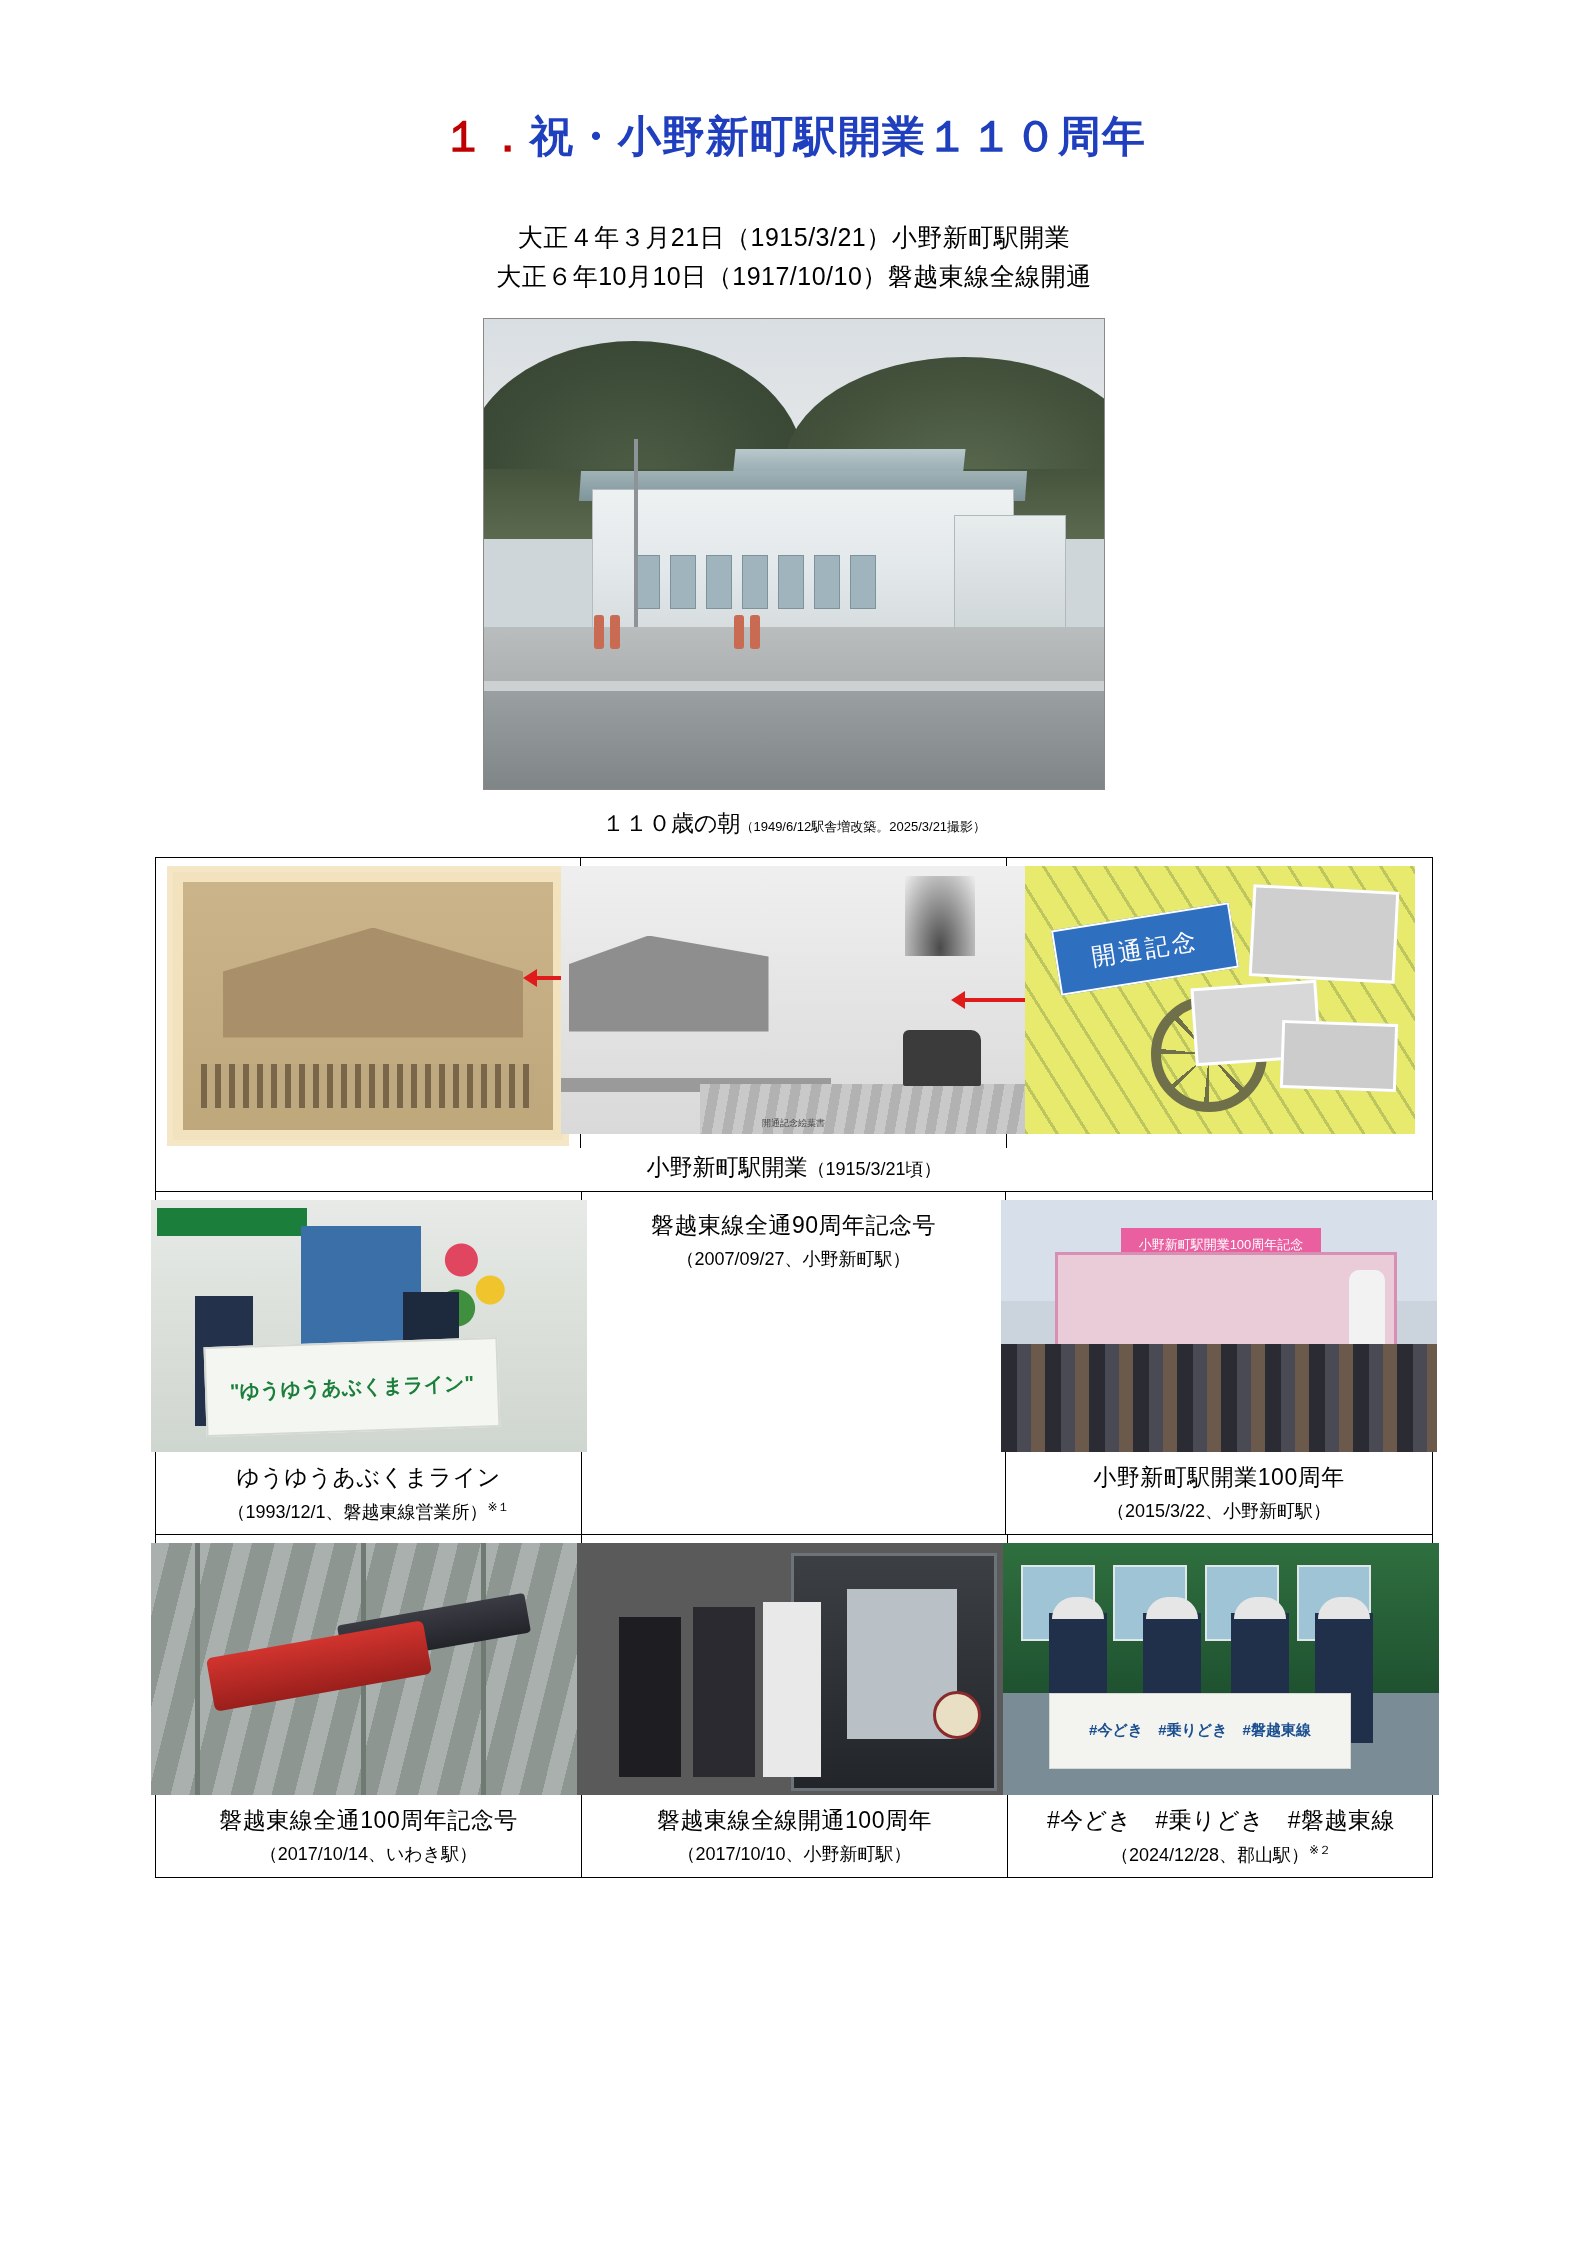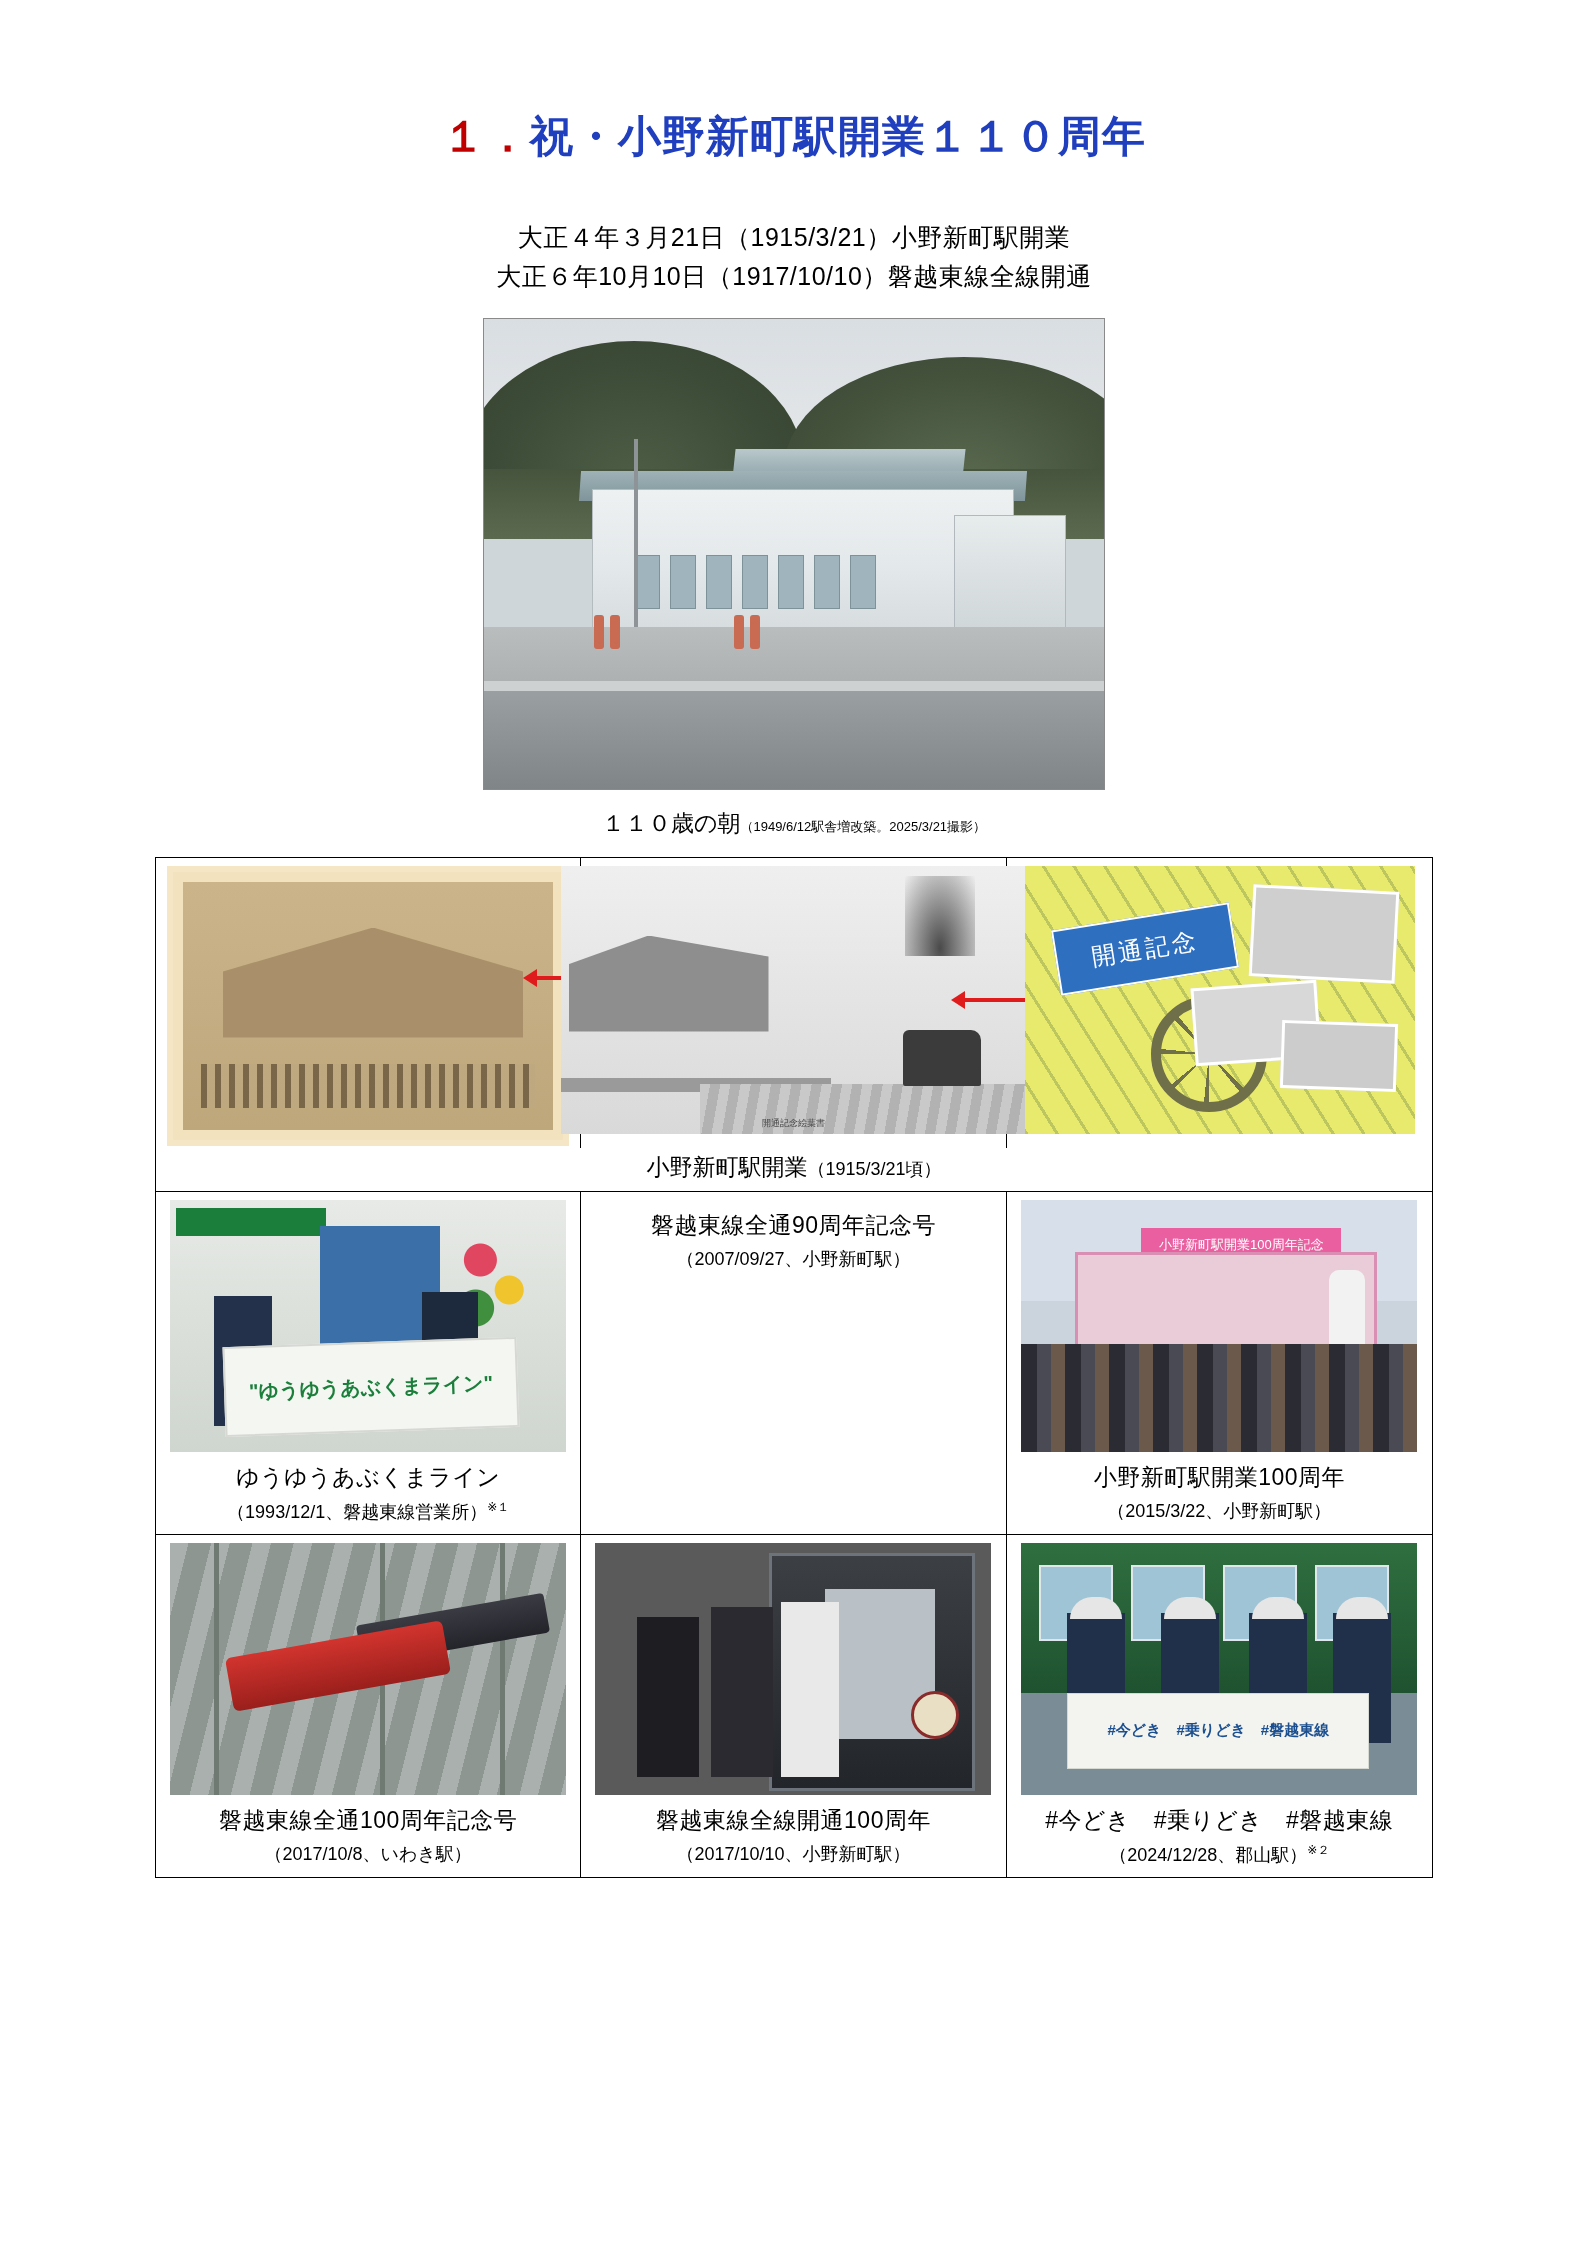--- a/index.html
+++ b/index.html
@@ -282,21 +282,21 @@
   .postcard .pic2 {
     position:absolute; right:96px; top:118px; width:120px; height:72px;
     background:#d8d8d8; border:3px solid #fff; transform: rotate(-4deg);
   }
   .postcard .pic3 {
     position:absolute; right:18px; bottom:44px; width:110px; height:62px;
     background:#cccccc; border:3px solid #fff; transform: rotate(2deg);
   }
 
   
-  .p2 { width: 396px; height: 252px; position:relative; overflow:hidden; }
+  .p2 { width: 396px; height: 252px; position:relative; overflow:hidden;padding-left:40px; }
 
   .yuyu { background: linear-gradient(#cfd6d0 0 38%, #b9c3bd 38% 100%); }
   .yuyu .wall { position:absolute; inset:0; background:linear-gradient(#e7eae6,#cfd5cf); }
   .yuyu .sign { position:absolute; left:6px; top:8px; width:150px; height:28px; background:#1b7f3b; }
   .yuyu .door { position:absolute; left:150px; top:26px; width:120px; height:120px; background:#3a6fa8; }
   .yuyu .flower { position:absolute; left:272px; top:18px; width:96px; height:120px;
     background: radial-gradient(circle at 40% 35%, #e0465f 0 16px, rgba(0,0,0,0) 17px),
                 radial-gradient(circle at 70% 60%, #efc42d 0 14px, rgba(0,0,0,0) 15px),
                 radial-gradient(circle at 35% 75%, #3f8f3f 0 18px, rgba(0,0,0,0) 19px); }
   .yuyu .p1 { position:absolute; left:44px; top:96px; width:58px; height:130px; background:#23324a; }
@@ -491,21 +491,21 @@
       <div class="cell c3">
         <div class="p2 dl100">
           <div class="tracks"></div>
           <div class="pole" style="left:44px"></div>
           <div class="pole" style="left:210px"></div>
           <div class="pole" style="left:330px"></div>
           <div class="train2"></div>
           <div class="train"></div>
         </div>
         <div class="cap-main">磐越東線全通100周年記念号</div>
-        <div class="cap-sub">（2017/10/8、いわき駅）</div>
+        <div class="cap-sub">（2017/10/14、いわき駅）</div>
       </div>
 
       <div class="cell c3">
         <div class="p2 zensen">
           <div class="car"></div>
           <div class="door"></div>
           <div class="badge"></div>
           <div class="p1"></div>
           <div class="p2m"></div>
           <div class="p3"></div>

